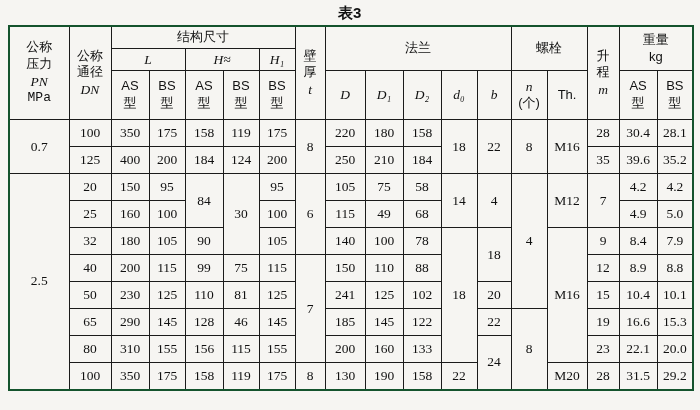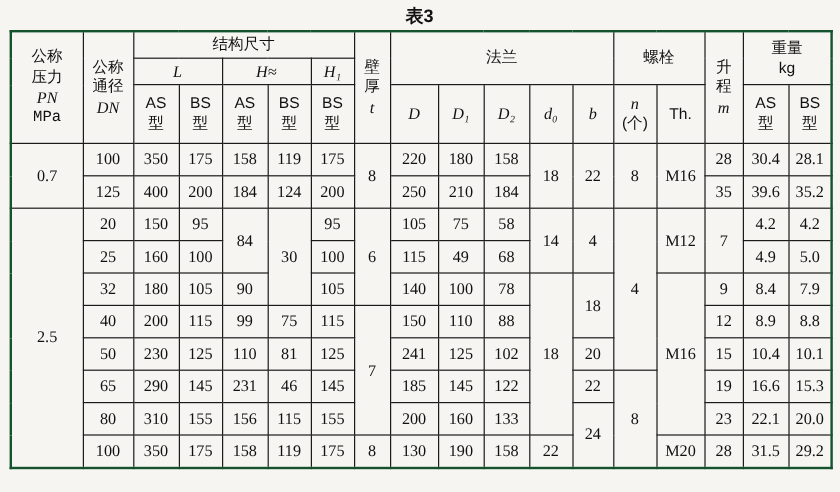--- a/index.html
+++ b/index.html
@@ -241,21 +241,21 @@
           <td>102</td>
           <td>20</td>
           <td>15</td>
           <td>10.4</td>
           <td>10.1</td>
         </tr>
         <tr>
           <td>65</td>
           <td>290</td>
           <td>145</td>
-          <td>231</td>
+          <td>128</td>
           <td>46</td>
           <td>145</td>
           <td>185</td>
           <td>145</td>
           <td>122</td>
           <td>22</td>
           <td rowspan="3">8</td>
           <td>19</td>
           <td>16.6</td>
           <td>15.3</td>

